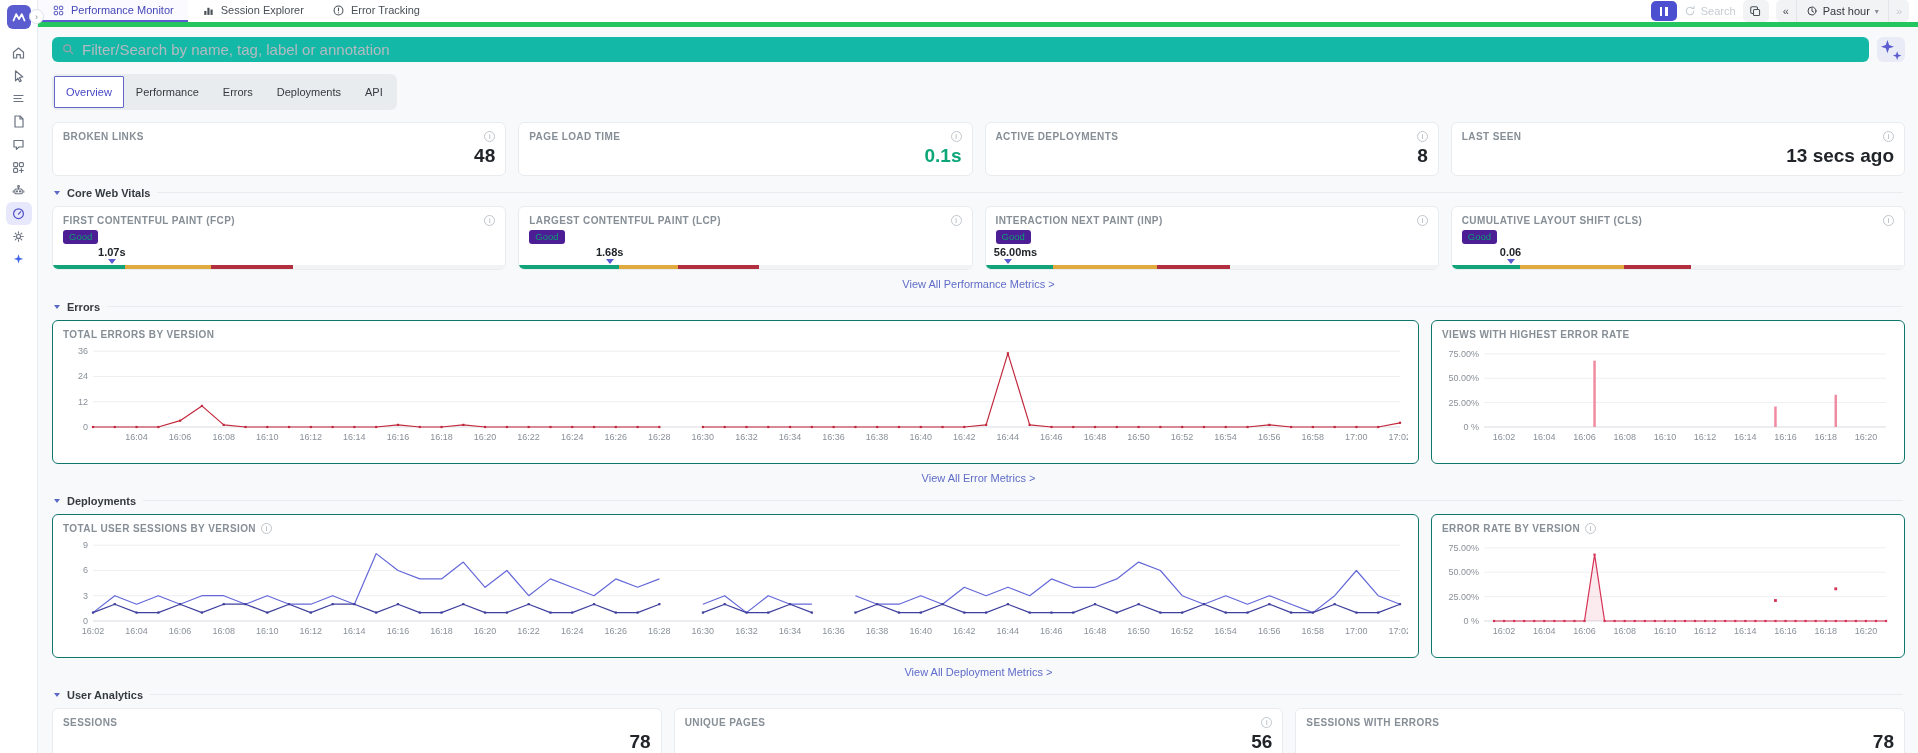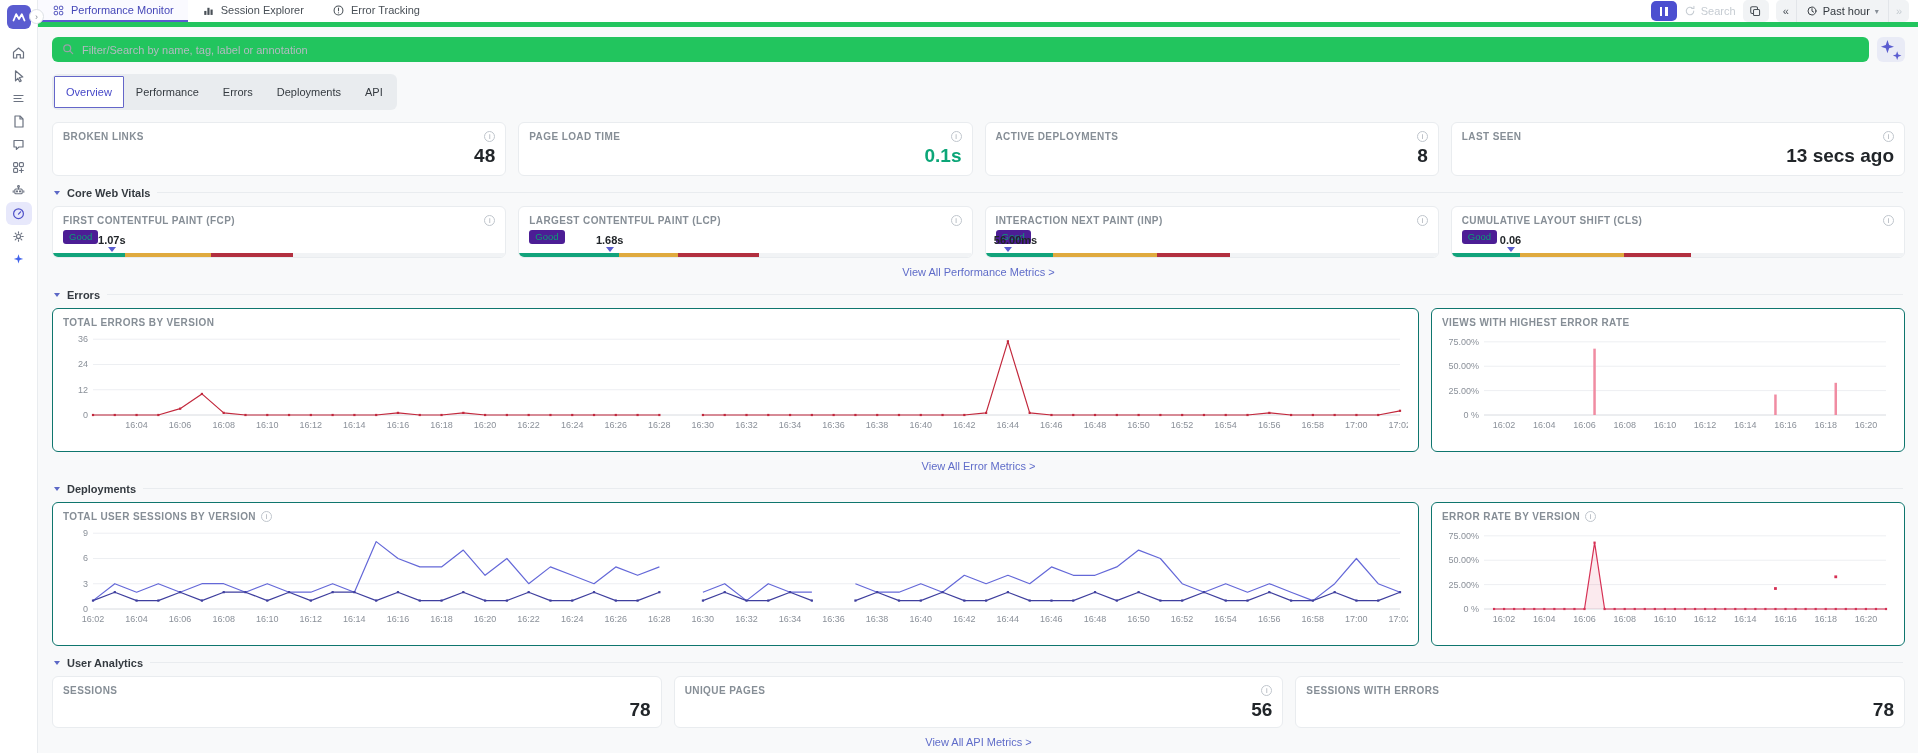--- a/index.html
+++ b/index.html
@@ -36,21 +36,21 @@
   .time-main { display:flex; align-items:center; gap:5px; padding:0 9px; border-left:1px solid #e2e5e9; font-size:11px; color:#343a40; cursor:pointer; }
   .time-main svg { width:12px; height:12px; }
   .time-seg.disabled { color:#c6ccd2; cursor:default; }
   .caret { font-size:8px; color:#868e96; }
 
   .content { flex:1; background:#f8f9fa; padding:10px 13px 0 14px; overflow:hidden; }
 
   
   .search-row { display:flex; gap:8px; margin-bottom:12px; }
   .search-box { flex:1; position:relative; }
-  .search-box input { width:100%; height:25px; background:#22c55e; border:none; border-radius:6px; padding:0 10px 0 30px; font-size:11px; color:#495057; outline:none; font-family:inherit; }
+  .search-box input { width:100%; height:25px; background:#14b8a6; border:none; border-radius:6px; padding:0 10px 0 30px; font-size:15px; color:#495057; outline:none; font-family:inherit; }
   .search-box input::placeholder { color:#b4bac1; }
   .search-box .mag { position:absolute; left:9px; top:5px; color:#9aa1a9; width:14px; height:14px; }
   .ai-filter-btn { width:28px; height:25px; border-radius:6px; background:#e9ebf6; display:flex; align-items:center; justify-content:center; cursor:pointer; }
 
   
   .seg-tabs { display:inline-flex; background:#e9ecef; border-radius:6px; padding:2px; margin-bottom:12px; }
   .seg-tab { padding:9px 11px; font-size:11px; color:#343a40; border:1px solid transparent; border-radius:1px; cursor:pointer; white-space:nowrap; }
   .seg-tab.active { background:#fff; border-color:#6466c9; color:#4648c8; }
 
   
@@ -64,21 +64,21 @@
   .info-ic { width:11px; height:11px; border:1px solid #c0c6cd; border-radius:50%; color:#a3aab2; font-size:7.5px; display:flex; align-items:center; justify-content:center; flex-shrink:0; }
   .info-ic::after { content:"i"; }
 
   
   .sec-head { display:flex; align-items:center; gap:7px; margin:11px 2px 7px; }
   .sec-tri { width:0; height:0; border-left:3.5px solid transparent; border-right:3.5px solid transparent; border-top:4.5px solid #5c68c6; cursor:pointer; }
   .sec-title { font-size:11px; font-weight:bold; color:#343a40; white-space:nowrap; }
   .sec-line { flex:1; height:1px; background:#e9ecef; }
 
   
-  .cwv-card { height:52px; padding-bottom:0; overflow:hidden; }
+  .cwv-card { height:64px; padding-bottom:0; overflow:hidden; }
   .badge-good { display:inline-block; margin-top:4px; background:#4c1d95; color:#0b9e74; font-size:9.5px; padding:1px 6px 2px; border-radius:3px; }
   .cwv-val { position:absolute; bottom:11px; width:56px; text-align:center; font-size:11px; font-weight:bold; color:#212529; }
   .cwv-marker { position:absolute; bottom:5px; width:0; height:0; border-left:4px solid transparent; border-right:4px solid transparent; border-top:5px solid #5a5cd0; }
   .gauge { position:absolute; left:0; right:0; bottom:0; height:4px; display:flex; }
 
   
   .view-link { text-align:center; font-size:11px; color:#5f6cc9; margin:8px 0; cursor:pointer; }
 
   
   .chart-row { display:grid; grid-template-columns:1fr 474px; gap:12px; }
@@ -690,20 +690,21 @@
                 <rect x="412.75" y="85.9" width="2.2" height="2.2" fill="#d63054"></rect>
                 <rect x="422.79999999999995" y="85.9" width="2.2" height="2.2" fill="#d63054"></rect>
                 <rect x="432.84999999999997" y="85.9" width="2.2" height="2.2" fill="#d63054"></rect>
                 <rect x="442.9" y="85.9" width="2.2" height="2.2" fill="#d63054"></rect>
                 <rect x="332.05" y="65.11219512195122" width="2.8" height="2.8" fill="#d63054"></rect>
                 <rect x="392.35" y="53.40487804878049" width="2.8" height="2.8" fill="#d63054"></rect>
               </svg>
             </div>
         </div>
       </div>
+      <div class="view-link">View All Deployment Metrics &gt;</div>
 
       <div class="sec-head">
         <span class="sec-tri"></span>
         <span class="sec-title">User Analytics</span>
         <span class="sec-line"></span>
       </div>
       <div class="cards3">
         <div class="card ua-card">
           <div class="card-top">
               <span class="card-label">SESSIONS</span>

